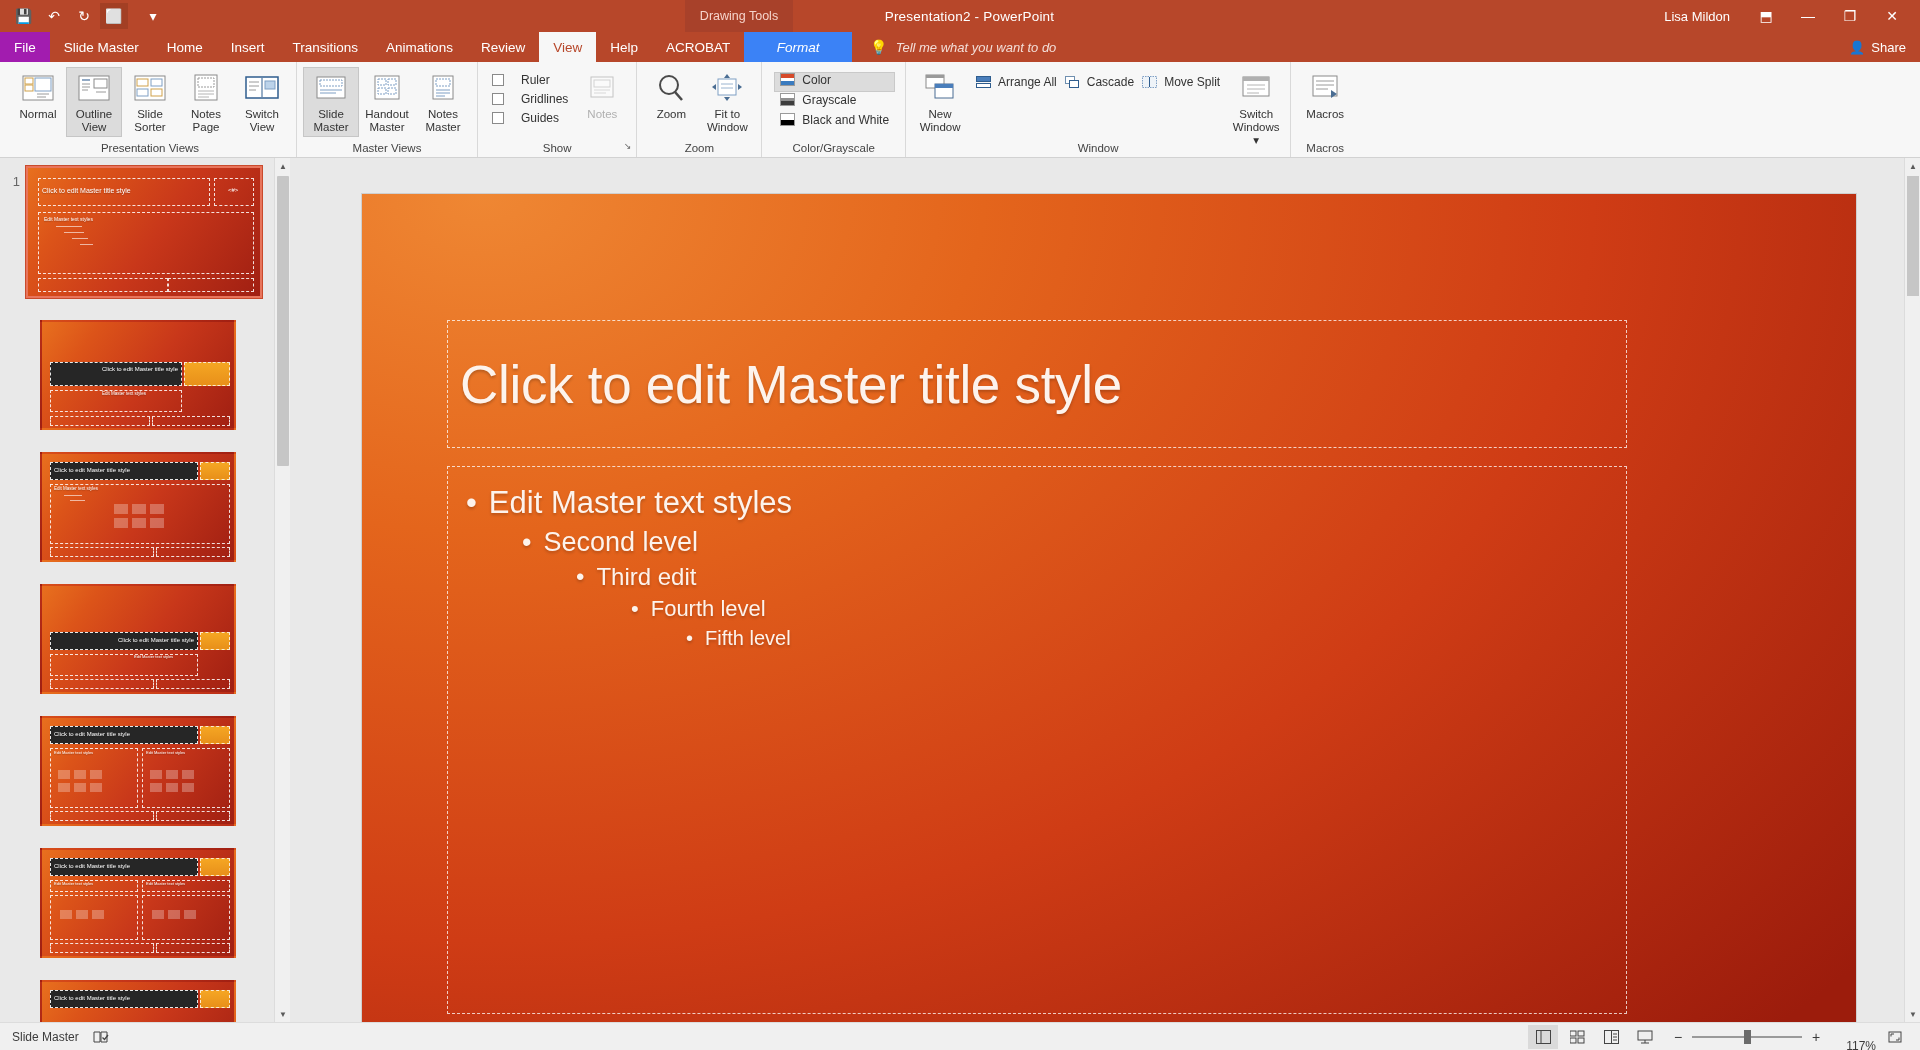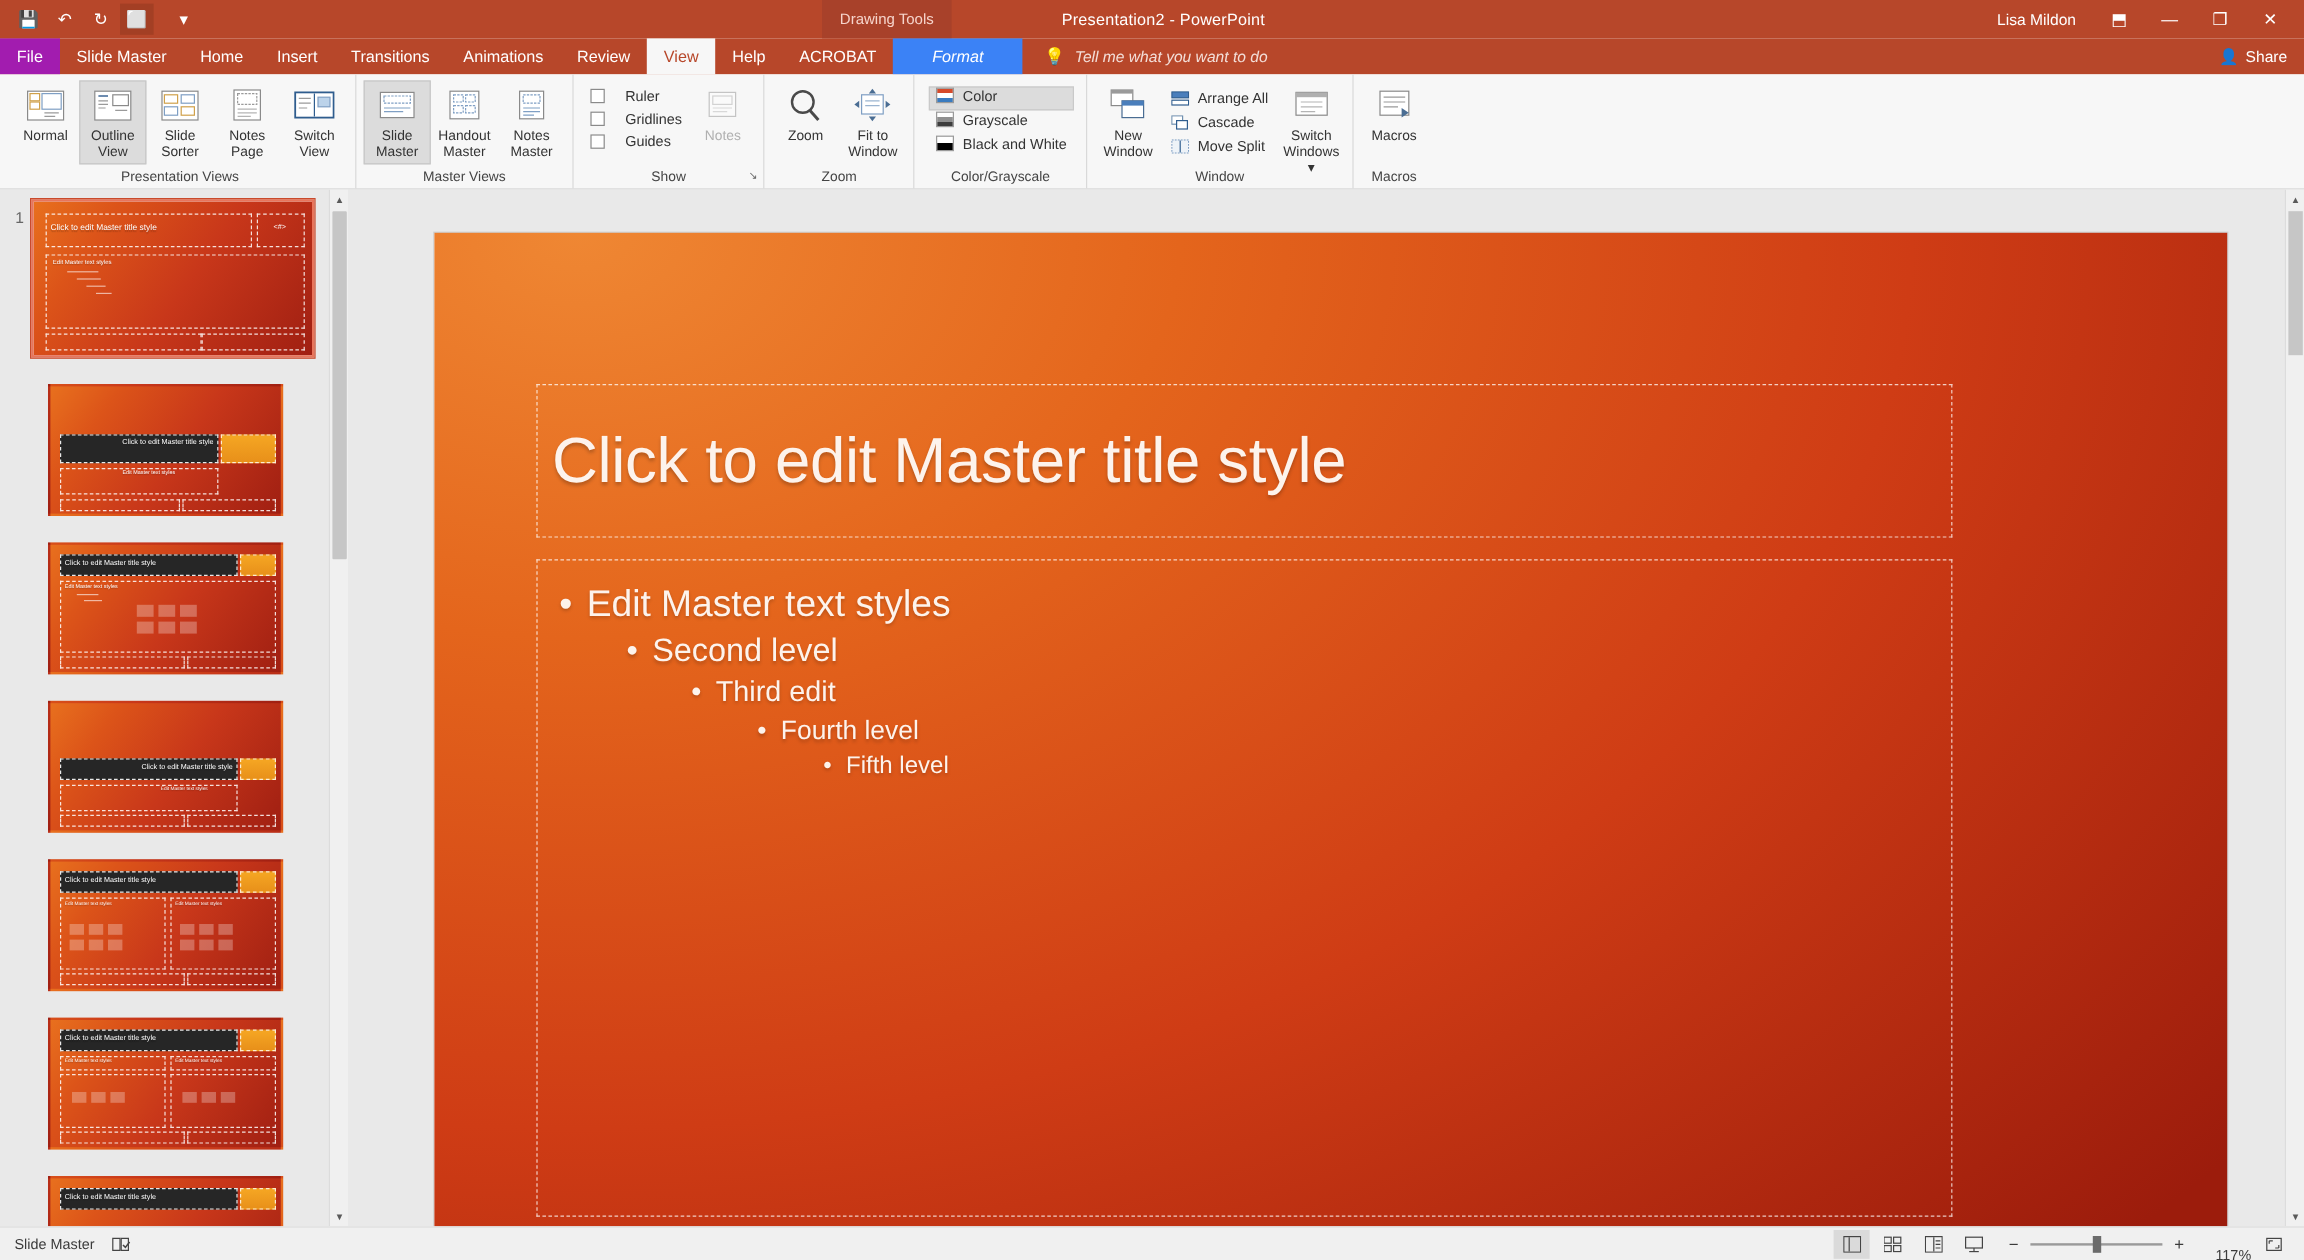--- a/index.html
+++ b/index.html
@@ -125,21 +125,21 @@
   .colcol { display: flex; flex-direction: column; padding: 5px 4px 0 6px; }
   .colrow {
     display: flex; align-items: flex-start; gap: 7px; height: 20px;
     font-size: 12px; color: #333; padding: 0 5px; border: 1px solid transparent;
   }
   .colrow.active { background: #dcdcdc; border-color: #c9c9c9; }
   .swatch { width: 15px; height: 13px; border: 1px solid #9a9a9a; display: block; }
   .sw-color { background: linear-gradient(to bottom, #d64a2a 0 33%, #ffffff 33% 66%, #3a7bbf 66% 100%); }
   .sw-gray  { background: linear-gradient(to bottom, #ffffff 0 33%, #8f8f8f 33% 66%, #3d3d3d 66% 100%); }
   .sw-bw    { background: linear-gradient(to bottom, #ffffff 0 50%, #000000 50% 100%); }
-  .smallcol { display: flex; flex-direction: column; padding: 5px 4px 0 4px; }
+  .smallcol { display: flex; flex-direction: row; padding: 5px 4px 0 4px; }
   .smallrow { display: flex; align-items: center; gap: 7px; height: 20px; font-size: 12px; color: #333; padding: 0 4px; }
   
   .workarea {
     position: relative;
     height: calc(1050px - 32px - 30px - 96px - 28px);
     display: flex;
     background: #e9e9e9;
   }
   
   .thumbpane {

